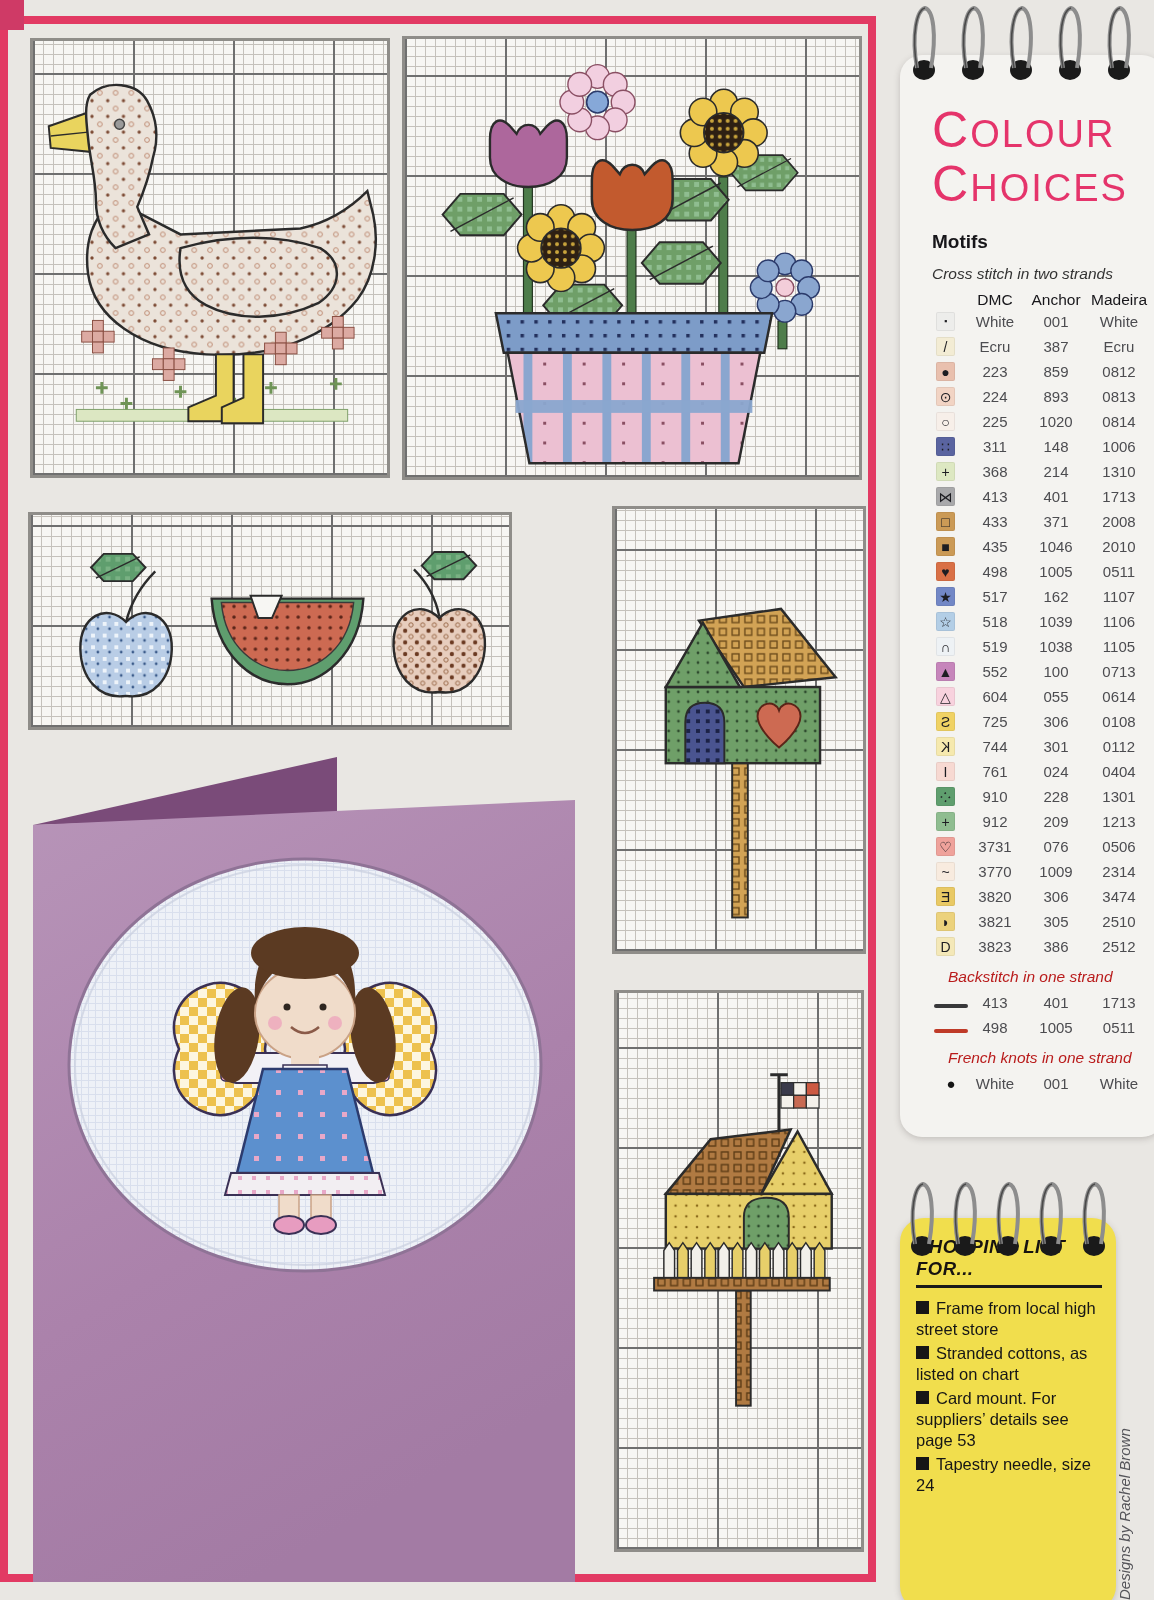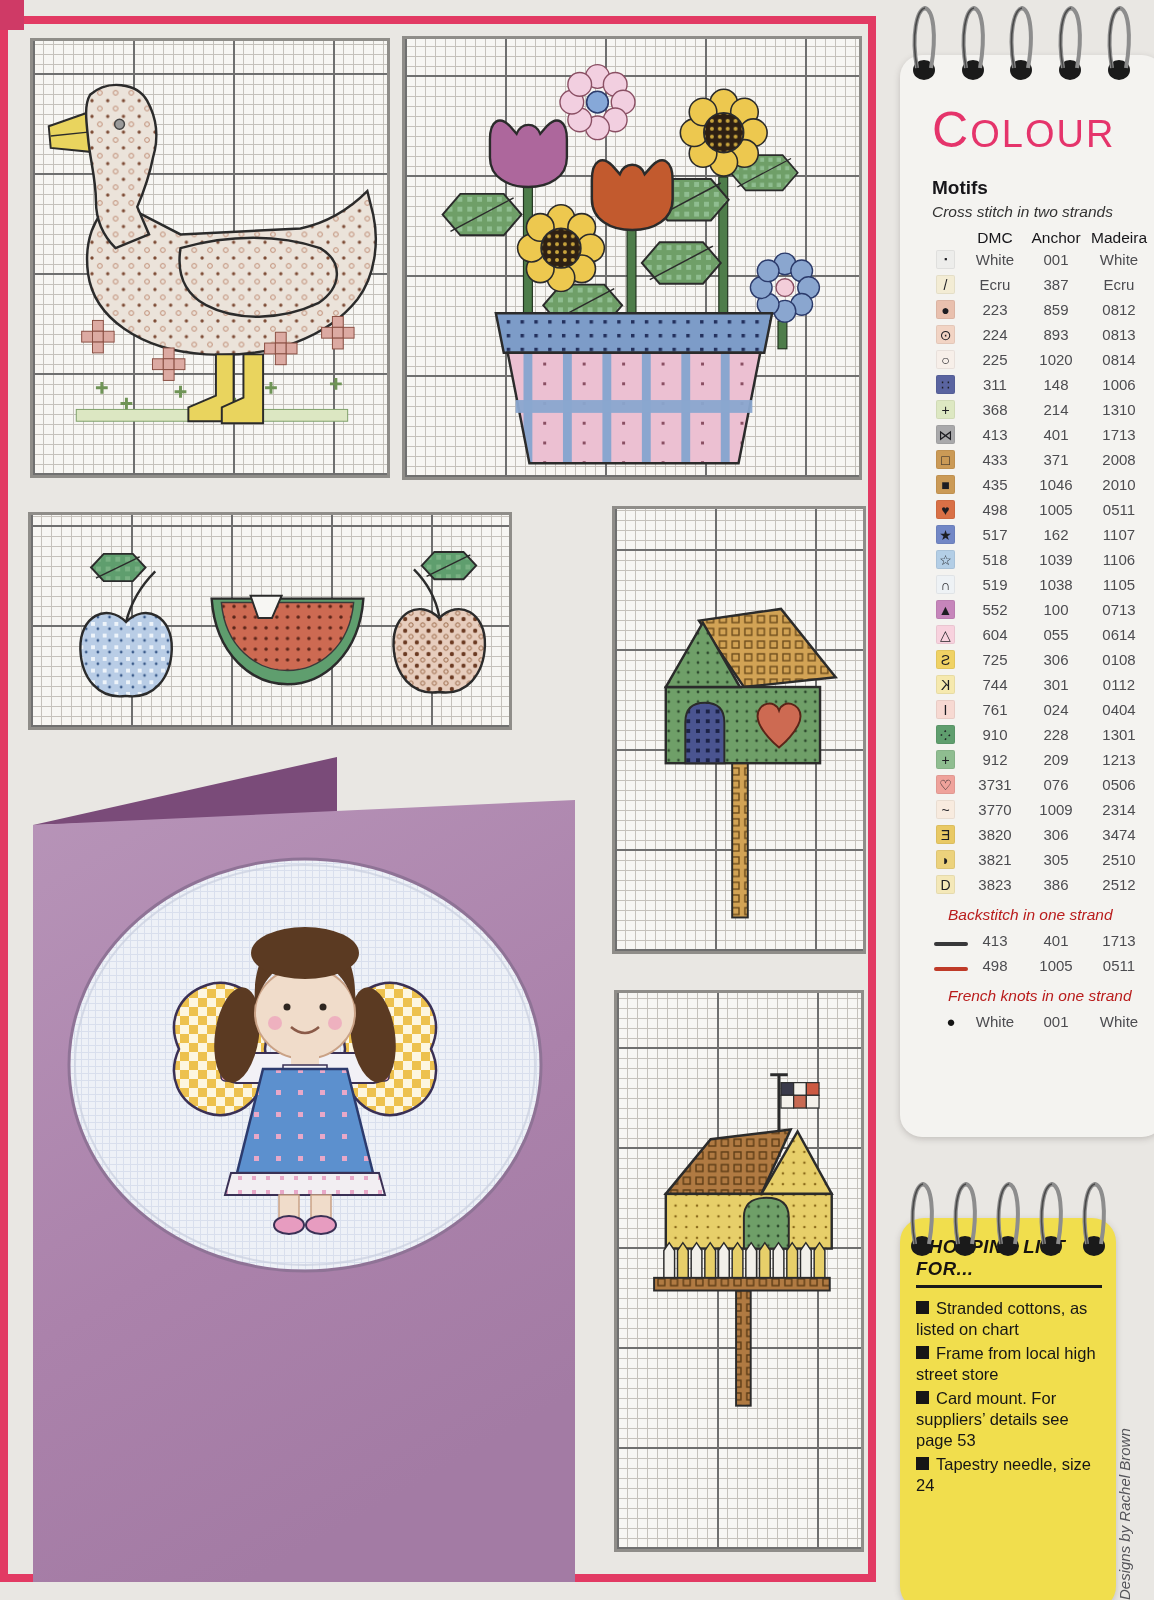--- a/index.html
+++ b/index.html
@@ -22,21 +22,21 @@
   .card svg{position:absolute;left:0;top:0;width:100%;height:100%;}
   
   .pad{position:absolute;background:#f4f3f0;border-radius:22px;
        box-shadow:0 2px 6px rgba(80,70,70,.25);}
   #colour-pad{left:900px;top:55px;width:264px;height:1082px;padding:16px;box-sizing:border-box;}
   .pad-inner{padding:34px 12px 0 16px;}
   .pad-title{color:#e5346b;font-size:38px;line-height:50px;letter-spacing:2px;font-weight:400;}
   .pad-title span{display:block;}
   .pad-title span::first-letter{font-size:1.32em;}
   .motifs-h{font-weight:bold;font-size:19px;color:#17161a;margin-top:18px;}
-  .key-sub{font-style:italic;font-size:15.5px;color:#333;margin-top:4px;}
+  .key-sub{font-style:italic;font-size:15.5px;color:#333;margin-top:12px;}
   .key-head{display:grid;grid-template-columns:34px 58px 64px 62px;font-weight:normal;
             font-size:15.5px;color:#17161a;margin-top:8px;}
   .key-head div{text-align:center;}
   .krow{display:grid;grid-template-columns:34px 58px 64px 62px;align-items:center;height:25px;
         font-size:15px;color:#4c4c50;}
   .krow div{text-align:center;}
   .chip{width:19px;height:19px;border-radius:2px;display:flex;align-items:center;justify-content:center;
         font-size:14px;line-height:1;color:#1d1d22;margin-left:4px;box-shadow:inset 0 0 0 1px rgba(0,0,0,.06);}
   .chip .mir{display:inline-block;transform:scaleX(-1);}
   .chip .rot{display:inline-block;transform:rotate(45deg);}
@@ -401,20 +401,21 @@
         <ellipse cx="154" cy="320" rx="15" ry="9" fill="#e79cc0" stroke="#3a3055" stroke-width="2"></ellipse>
         <ellipse cx="186" cy="320" rx="15" ry="9" fill="#e79cc0" stroke="#3a3055" stroke-width="2"></ellipse>
       </g>
     </svg>
   </div>
 
   <div class="pad" id="colour-pad">
     <div class="pad-inner">
       <div class="pad-title">
         <span>COLOUR</span>
+        <span>CHOICES</span>
       </div>
       <div class="motifs-h">Motifs</div>
       <div class="key-sub">Cross stitch in two strands</div>
       <div class="key-head">
         <div></div>
         <div>DMC</div>
         <div>Anchor</div>
         <div>Madeira</div>
       </div>
       <div id="key-rows">
@@ -731,22 +732,22 @@
         <ellipse cx="16" cy="70" rx="11" ry="10" fill="#1a1a1a"></ellipse>
         <path d="M9,68 C3,34 9,10 17,8 C25,10 29,34 23,68" stroke="#8d8d8d" stroke-width="4" fill="none"></path>
         <path d="M9,68 C3,34 9,10 17,8" stroke="#4a4a4a" stroke-width="1.6" fill="none"></path>
       </svg>
     </div>
 
   <div class="pad" id="shop-pad">
     <div class="shop-inner">
       <div class="shop-h">SHOPPING LIST FOR...</div>
       <div class="shop-items" id="shop-items">
+          <div class="it"><span class="b"></span>Frame from local high street store</div>
           <div class="it"><span class="b"></span>Stranded cottons, as listed on chart</div>
-          <div class="it"><span class="b"></span>Frame from local high street store</div>
           <div class="it"><span class="b"></span>Card mount. For suppliers’ details see page 53</div>
           <div class="it"><span class="b"></span>Tapestry needle, size 24</div>
         </div>
     </div>
   </div>
 
   <div class="rings" style="left:900px;top:1176px;width:216px;height:86px;">
       <svg viewBox="0 0 32 84">
         <ellipse cx="16" cy="70" rx="11" ry="10" fill="#1a1a1a"></ellipse>
         <path d="M9,68 C3,34 9,10 17,8 C25,10 29,34 23,68" stroke="#8d8d8d" stroke-width="4" fill="none"></path>

